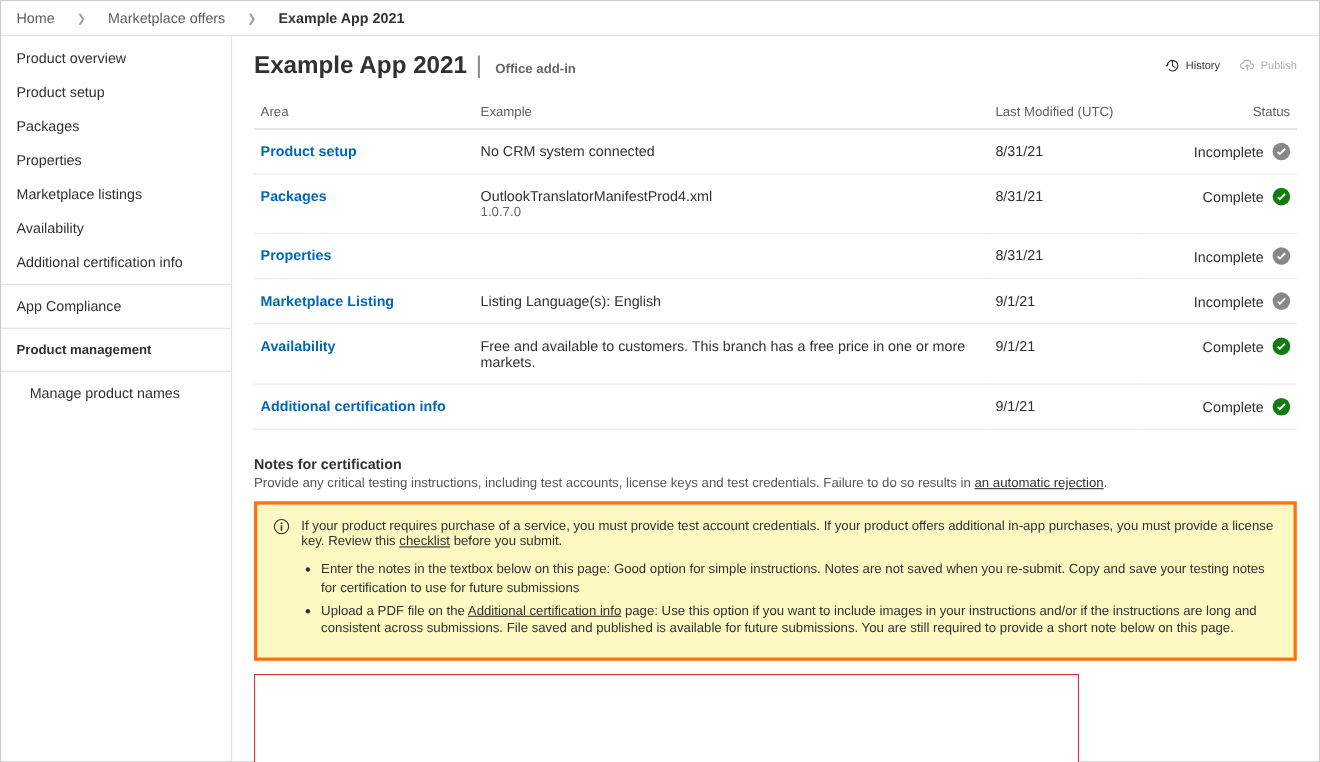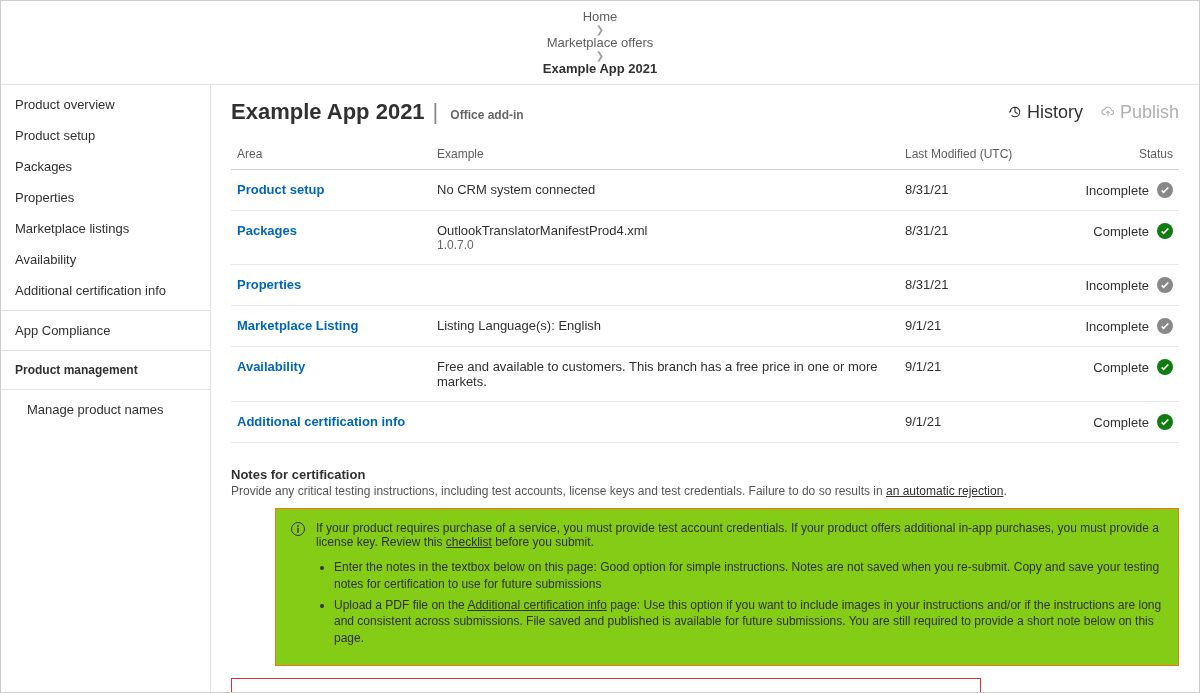--- a/index.html
+++ b/index.html
@@ -1,20 +1,20 @@
 <!DOCTYPE html>
 <html><head>
 <meta charset="utf-8">
 <style>
   * { box-sizing: border-box; }
   html, body { margin: 0; padding: 0; font-family: "Segoe UI", -apple-system, Arial, sans-serif; font-size: 13px; color: #323130; background: #fff; }
   .frame { width: 1200px; height: 693px; border: 1px solid #ccc; overflow: hidden; display: flex; flex-direction: column; }
 
   
-  .breadcrumb { display: flex; align-items: center; gap: 0; padding: 8px 14px; border-bottom: 1px solid #e1e1e1; font-size: 13px; flex-direction: column; }
+  .breadcrumb { display: flex; align-items: center; gap: 20px; padding: 8px 14px; border-bottom: 1px solid #e1e1e1; font-size: 13px; }
   .breadcrumb a { color: #605e5c; text-decoration: none; cursor: pointer; }
   .breadcrumb .sep { color: #a0a0a0; font-size: 10px; }
   .breadcrumb .current { font-weight: 600; color: #323130; }
 
   .body { display: flex; flex: 1; min-height: 0; }
 
   
   .sidebar { width: 210px; border-right: 1px solid #e1e1e1; padding-top: 4px; font-size: 13px; }
   .side-item { padding: 8px 14px; cursor: pointer; color: #323130; }
   .side-divider { border-top: 1px solid #e1e1e1; margin: 4px 0; }
@@ -22,21 +22,21 @@
   .side-sub { padding: 8px 14px 8px 26px; cursor: pointer; }
 
   
   .main { flex: 1; padding: 14px 20px 20px 20px; overflow: auto; }
   .title-row { display: flex; align-items: center; justify-content: space-between; margin-bottom: 14px; }
   .title-left { display: flex; align-items: baseline; gap: 8px; flex-wrap: wrap; }
   .app-name { font-size: 22px; font-weight: 600; }
   .pipe { font-size: 22px; color: #888; font-weight: 300; }
   .page-name { font-size: 22px; color: #555; font-weight: 400; }
   .subtype { font-size: 12px; color: #666; margin-left: 4px; font-weight: bold; }
-  .title-actions { display: flex; gap: 18px; align-items: center; font-size: 18px; }
+  .title-actions { display: flex; gap: 18px; align-items: center; font-size: 10px; }
   .cmd { display: inline-flex; align-items: center; gap: 5px; cursor: pointer; color: #323130; }
   .cmd.disabled { color: #b0b0b0; cursor: default; }
   .icon { display: inline-flex; width: 14px; height: 14px; }
 
   
   table.review { width: 100%; border-collapse: collapse; }
   table.review th { text-align: left; font-weight: 400; color: #605e5c; font-size: 12px; padding: 8px 6px; border-bottom: 1px solid #d0d0d0; }
   table.review th.right { text-align: right; }
   table.review td { padding: 12px 6px; border-bottom: 1px solid #e8e8e8; vertical-align: top; font-size: 13px; }
   .area-link { color: #0067b8; font-weight: 600; text-decoration: none; cursor: pointer; }
@@ -46,21 +46,21 @@
   .status-icon { width: 16px; height: 16px; border-radius: 50%; display: inline-flex; align-items: center; justify-content: center; }
   .status-complete { background: #107c10; }
   .status-incomplete { background: #888; }
   .status-icon svg { width: 10px; height: 10px; fill: #fff; }
 
   
   .notes-title { font-weight: 600; margin-top: 24px; margin-bottom: 2px; font-size: 13px; }
   .notes-sub { font-size: 12px; color: #555; margin-bottom: 10px; }
   .notes-sub a, .infobox a { color: #323130; text-decoration: underline; cursor: pointer; }
 
-  .infobox { background: #84cc16; border: 1px solid #f97316; padding: 12px 14px 14px 14px; font-size: 12px; color: #323130; margin-left: 44px; }
+  .infobox { background: #fef9c3; border: 3px solid #f97316; padding: 12px 14px 14px 14px; font-size: 12px; color: #323130; }
   .infobox .toprow { display: flex; gap: 10px; align-items: flex-start; margin-bottom: 10px; }
   .infobox .info-icon { flex: 0 0 16px; }
   .infobox .choose { font-size: 12px; margin-left: 26px; margin-bottom: 4px; }
   .infobox ul { margin: 2px 0 0 44px; padding: 0; }
   .infobox li { font-size: 12px; margin-bottom: 4px; line-height: 1.4; }
 
   textarea.cert-notes { width: 750px; max-width: 100%; height: 112px; margin-top: 12px; border: 1px solid #d13438; resize: both; font-family: inherit; font-size: 13px; padding: 6px; outline: none; }
 </style>
 </head>
 <body>

